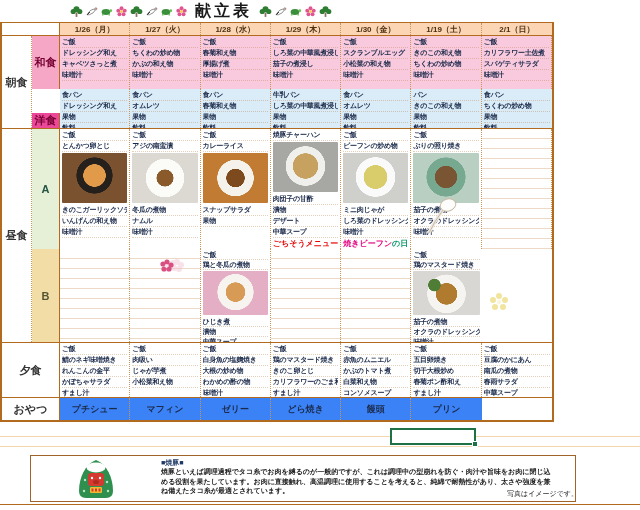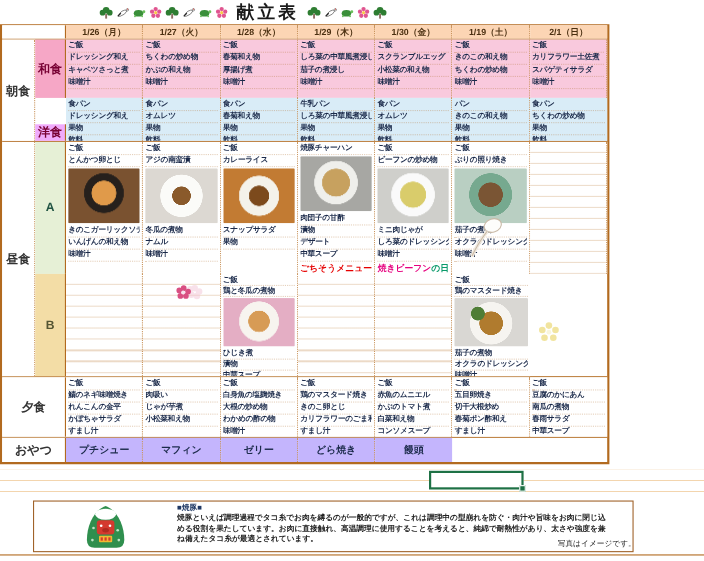--- a/index.html
+++ b/index.html
@@ -1,20 +1,20 @@
 <!DOCTYPE html>
 <html><head>
 <meta charset="utf-8">
 <style>
   html,body{margin:0;padding:0;background:#fff;}
   .sheet{position:relative;width:640px;height:510px;background:#ffffff;
          font-family:"Liberation Sans",sans-serif;overflow:hidden;}
 
   
-  .banner{height:22px;display:flex;align-items:center;padding-left:90px;box-sizing:border-box;}
+  .banner{height:22px;display:flex;align-items:center;padding-left:70px;box-sizing:border-box;}
   .icons{display:flex;gap:2px;align-items:center;}
   .ic{width:13px;height:13px;display:block;}
   .title{font-size:16px;font-weight:bold;color:#1a1a1a;letter-spacing:3px;margin:0 7px;white-space:nowrap;}
   .facility{font-size:8.5px;font-weight:bold;color:#1f3864;margin-left:auto;margin-right:3px;white-space:nowrap;}
 
   
   .table{width:554px;box-sizing:border-box;border:2px solid #b26a1f;border-top-width:1px;}
   .band{display:grid;grid-template-columns:30px 28px repeat(7,1fr);border-bottom:1.5px solid #b26a1f;}
   .band:last-child{border-bottom:none;}
   .hband{grid-template-rows:12px;}
@@ -33,21 +33,21 @@
   .c2a{grid-column:2;grid-row:1;}
   .c2b{grid-column:2;grid-row:2;}
   .cspan{grid-column:1/3;border-right:1.5px solid #b26a1f;background:#fff;}
 
   .hcell{background:#fcd5b4;display:flex;align-items:center;justify-content:center;
          font-size:8px;font-weight:bold;color:#4a2f10;}
   .corner{background:#fff;}
 
   .wa-label{background:#f6a7c6;color:#703;}
   .wa-cell{background:#f9c9dd;}
-  .yo-label{background:#f0abfc;color:#703;margin-top:24px;}
+  .yo-label{background:#ec4899;color:#703;margin-top:24px;}
   .yo-cell{background:#d9ecf7;}
   .a-label{background:#e6f0d6;color:#254;}
   .b-label{background:#f3dda6;color:#553;}
 
   .lines{font-size:7px;color:#1b2a4a;padding:1px 2px 0 2px;font-weight:bold;}
   .lines div{height:10px;line-height:10px;white-space:nowrap;letter-spacing:-0.3px;
              border-bottom:1px dotted rgba(180,120,60,.35);overflow:hidden;}
   .tight div{height:9px;line-height:9px;}
   .grid-bg{background-image:repeating-linear-gradient(to bottom,transparent 0 9px,rgba(201,149,94,.35) 9px 10px);}
 
@@ -65,21 +65,21 @@
   .ph9{background:radial-gradient(circle at 32% 32%,#4f7d36 0 11%,transparent 12%),
        radial-gradient(circle at 50% 52%,#b07b2e 0 26%,#f6f4f0 27% 47%,transparent 48%),#d9d7d3;}
 
   .note{font-size:8px;font-weight:bold;text-align:center;line-height:11px;white-space:nowrap;}
   .note-day{color:#1f3864;font-size:11px;letter-spacing:1px;}
   .note-red{color:#e60000;}
   .note-mag{color:#e6007e;}
   .note-teal{color:#0a9a6a;}
 
   .snackc{display:flex;align-items:center;justify-content:center;
-          font-size:9px;font-weight:bold;color:#1b2a4a;background:#c4b5fd;text-align:center;}
+          font-size:9px;font-weight:bold;color:#1b2a4a;background:#3b82f6;text-align:center;}
 
   
   .postband{position:absolute;left:0;top:427px;width:640px;height:25px;
             background:repeating-linear-gradient(to bottom,transparent 0 9px,#f3d5ae 9px 10px);}
   .selection{position:absolute;left:390px;top:428px;width:82px;height:13px;
              border:2px solid #1e7145;background:#fff;}
   .selection::after{content:"";position:absolute;right:-4px;bottom:-4px;width:4px;height:4px;
              background:#1e7145;border:1px solid #fff;}
 
   .footerbox{position:absolute;left:30px;top:455px;width:546px;height:47px;
@@ -495,20 +495,21 @@
         </div>
     </div>
 
     <div class="band sband">
       <div class="cell labelc cspan">おやつ</div>
       <div class="cell snackc">プチシュー</div>
       <div class="cell snackc">マフィン</div>
       <div class="cell snackc">ゼリー</div>
       <div class="cell snackc">どら焼き</div>
       <div class="cell snackc">饅頭</div>
+      <div class="cell snackc">プリン</div>
     </div>
   </div>
 
   <div class="deco" style="left:160px;top:254px;">
     <svg width="26" height="24" viewBox="0 0 26 24">
         <g opacity="0.5">
           <circle cx="17" cy="8" r="3" fill="#f3c4d6"></circle>
           <circle cx="21" cy="11" r="3" fill="#f3c4d6"></circle>
           <circle cx="19" cy="15" r="3" fill="#f3c4d6"></circle>
           <circle cx="14" cy="14" r="3" fill="#f3c4d6"></circle>

